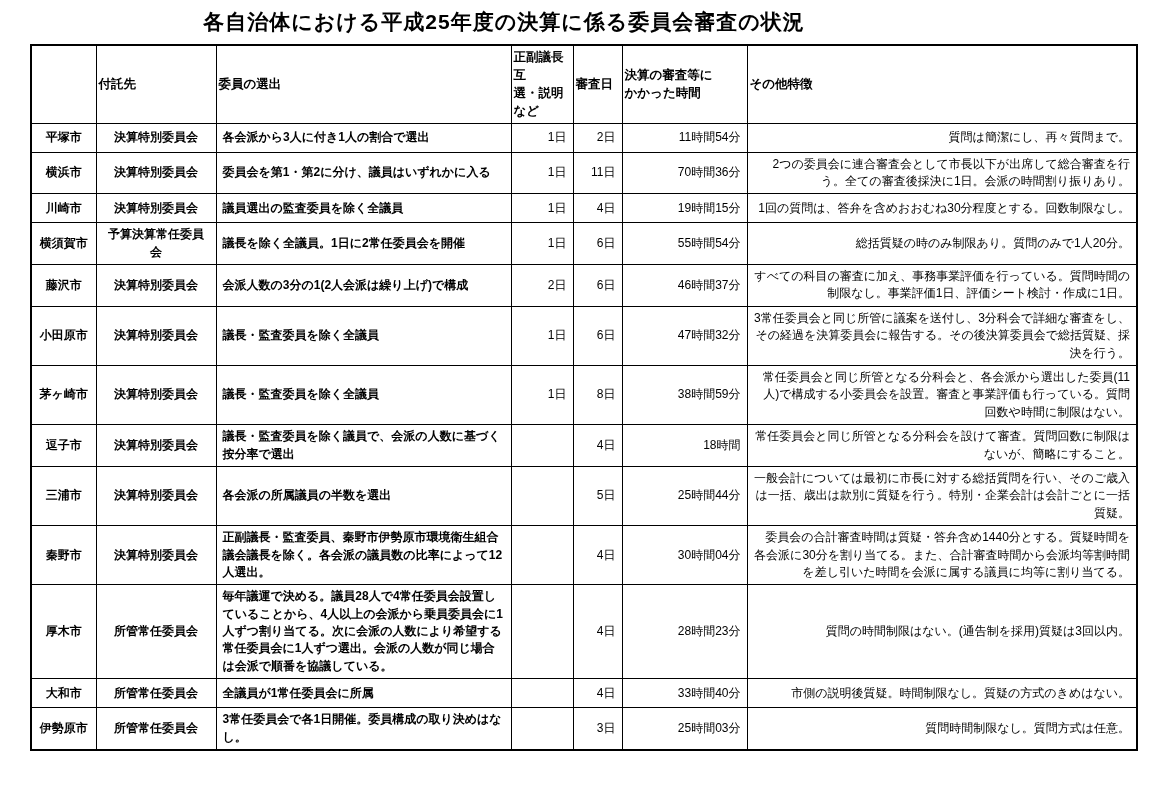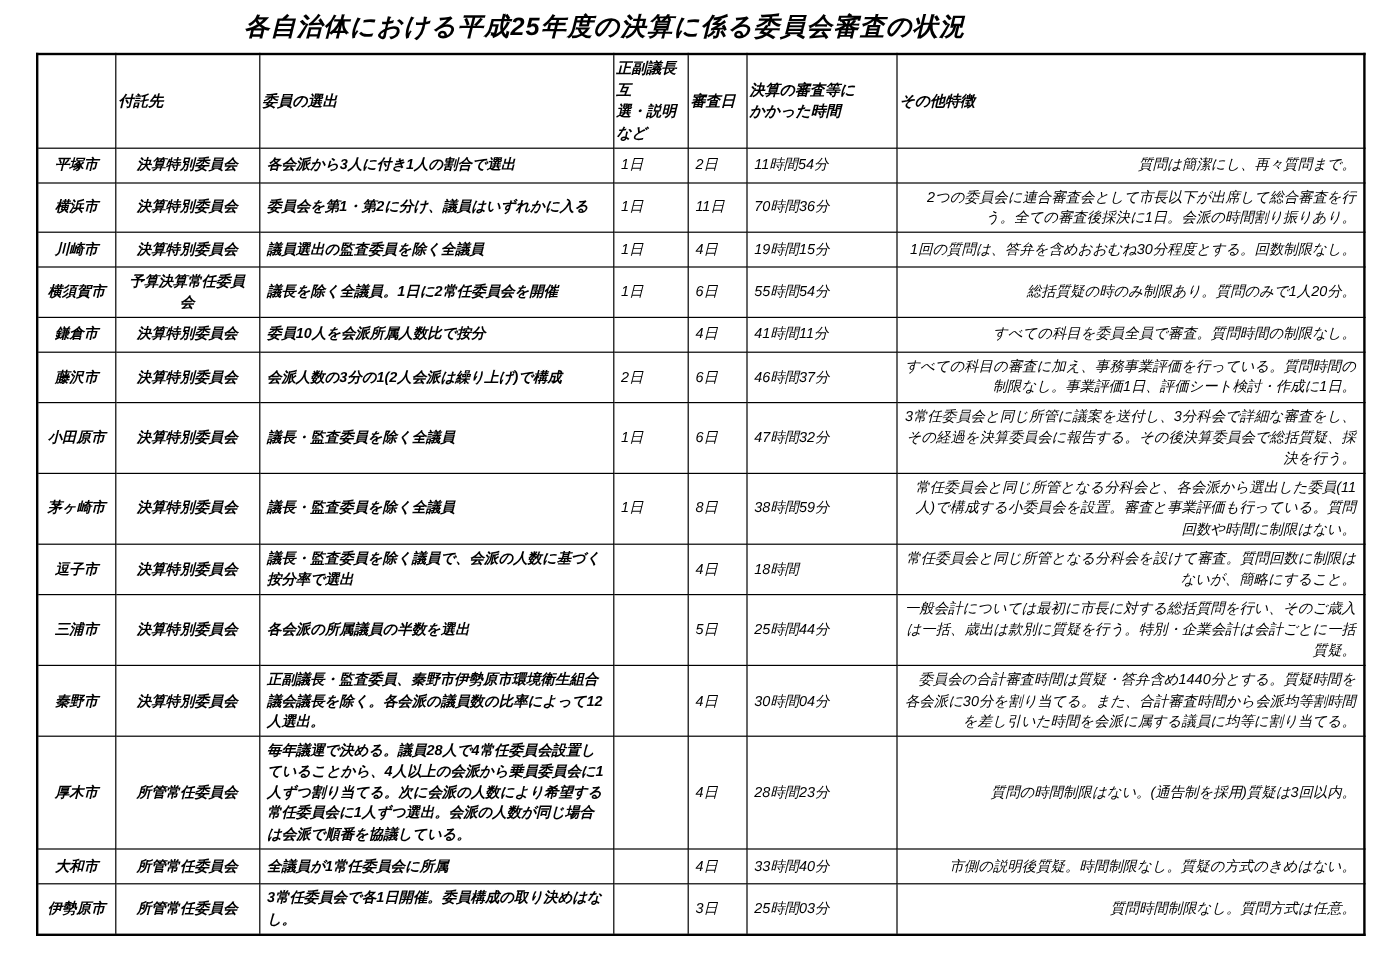--- a/index.html
+++ b/index.html
@@ -10,21 +10,20 @@
     height: 805px;
     overflow: hidden;
     font-family: "Liberation Sans", "DejaVu Sans", sans-serif;
     color: #000000;
   }
   .page {
     width: 1008px;
     height: 805px;
     box-sizing: border-box;
     padding-top: 6px;
-    font-style: italic;
   }
   .doc-title {
     text-align: center;
     font-size: 21px;
     font-weight: bold;
     letter-spacing: 1px;
     margin: 2px 0 8px 0;
   }
   table.audit-table {
     border-collapse: collapse;
@@ -67,21 +66,21 @@
     font-size: 12.5px;
   }
   td.col-selection {
     text-align: left;
     font-weight: bold;
     font-size: 12.5px;
   }
   td.col-chair,
   td.col-days,
   td.col-hours {
-    text-align: left;
+    text-align: right;
     font-weight: normal;
     padding: 3px 2px;
   }
   td.col-notes {
     text-align: right;
     font-weight: normal;
   }
   col.c-city      { width: 65px; }
   col.c-committee { width: 120px; }
   col.c-selection { width: 295px; }
@@ -150,29 +149,20 @@
         <tr>
           <td class="col-city">横須賀市</td>
           <td class="col-committee">予算決算常任委員会</td>
           <td class="col-selection">議長を除く全議員。1日に2常任委員会を開催</td>
           <td class="col-chair">1日</td>
           <td class="col-days">6日</td>
           <td class="col-hours">55時間54分</td>
           <td class="col-notes">総括質疑の時のみ制限あり。質問のみで1人20分。</td>
         </tr>
         <tr>
-          <td class="col-city">鎌倉市</td>
-          <td class="col-committee">決算特別委員会</td>
-          <td class="col-selection">委員10人を会派所属人数比で按分</td>
-          <td class="col-chair"></td>
-          <td class="col-days">4日</td>
-          <td class="col-hours">41時間11分</td>
-          <td class="col-notes">すべての科目を委員全員で審査。質問時間の制限なし。</td>
-        </tr>
-        <tr>
           <td class="col-city">藤沢市</td>
           <td class="col-committee">決算特別委員会</td>
           <td class="col-selection">会派人数の3分の1(2人会派は繰り上げ)で構成</td>
           <td class="col-chair">2日</td>
           <td class="col-days">6日</td>
           <td class="col-hours">46時間37分</td>
           <td class="col-notes">すべての科目の審査に加え、事務事業評価を行っている。質問時間の制限なし。事業評価1日、評価シート検討・作成に1日。</td>
         </tr>
         <tr>
           <td class="col-city">小田原市</td>

